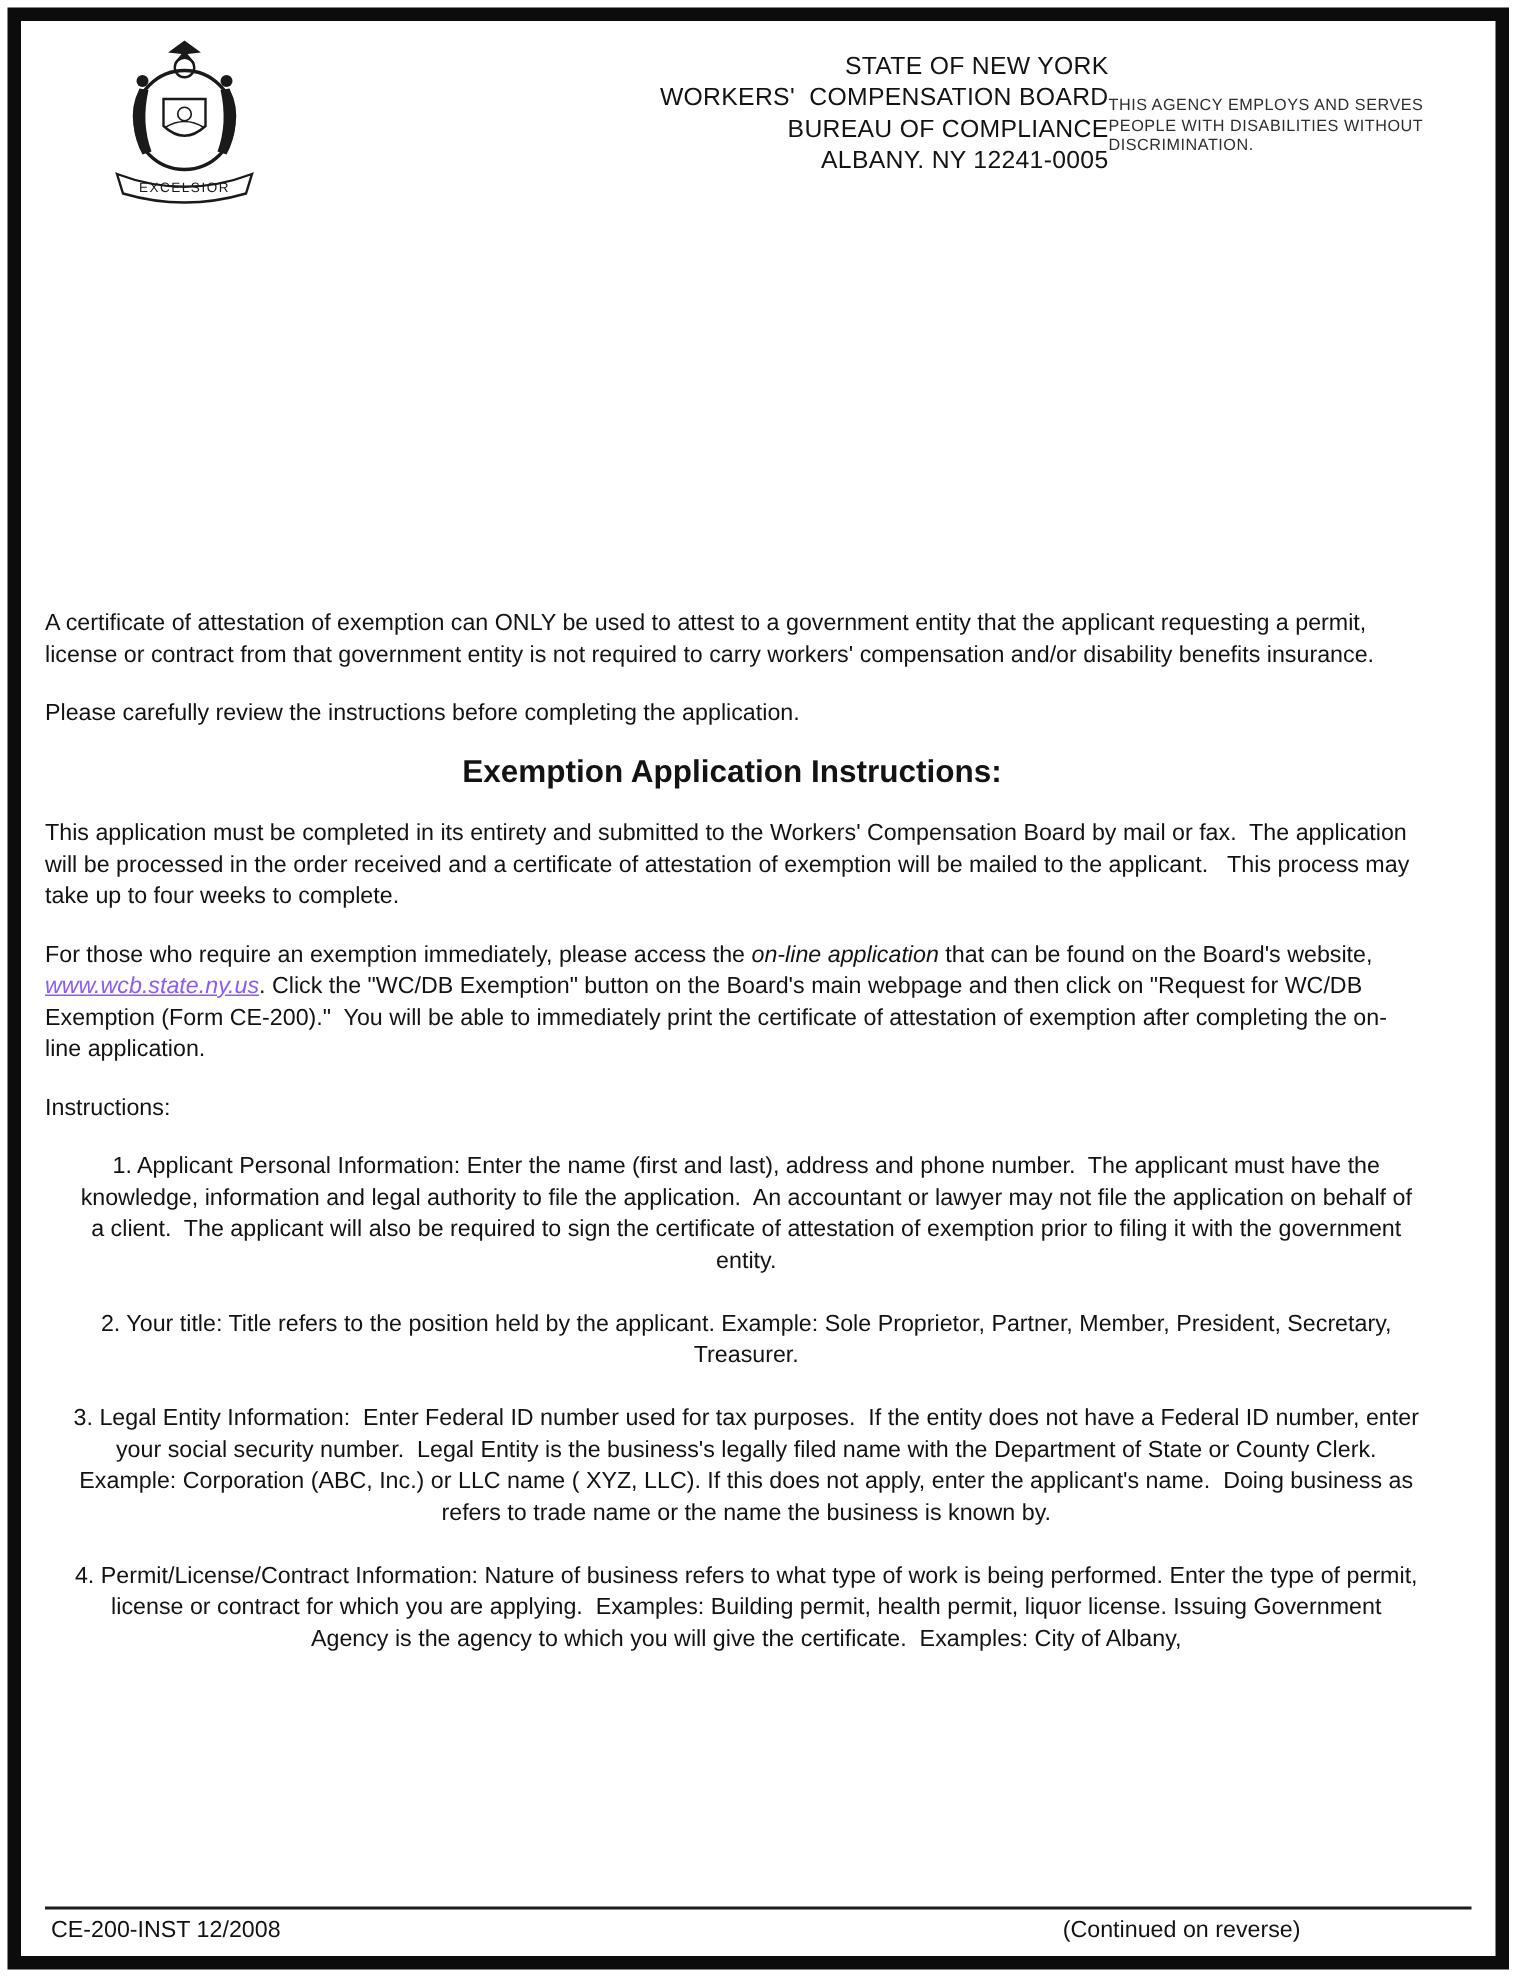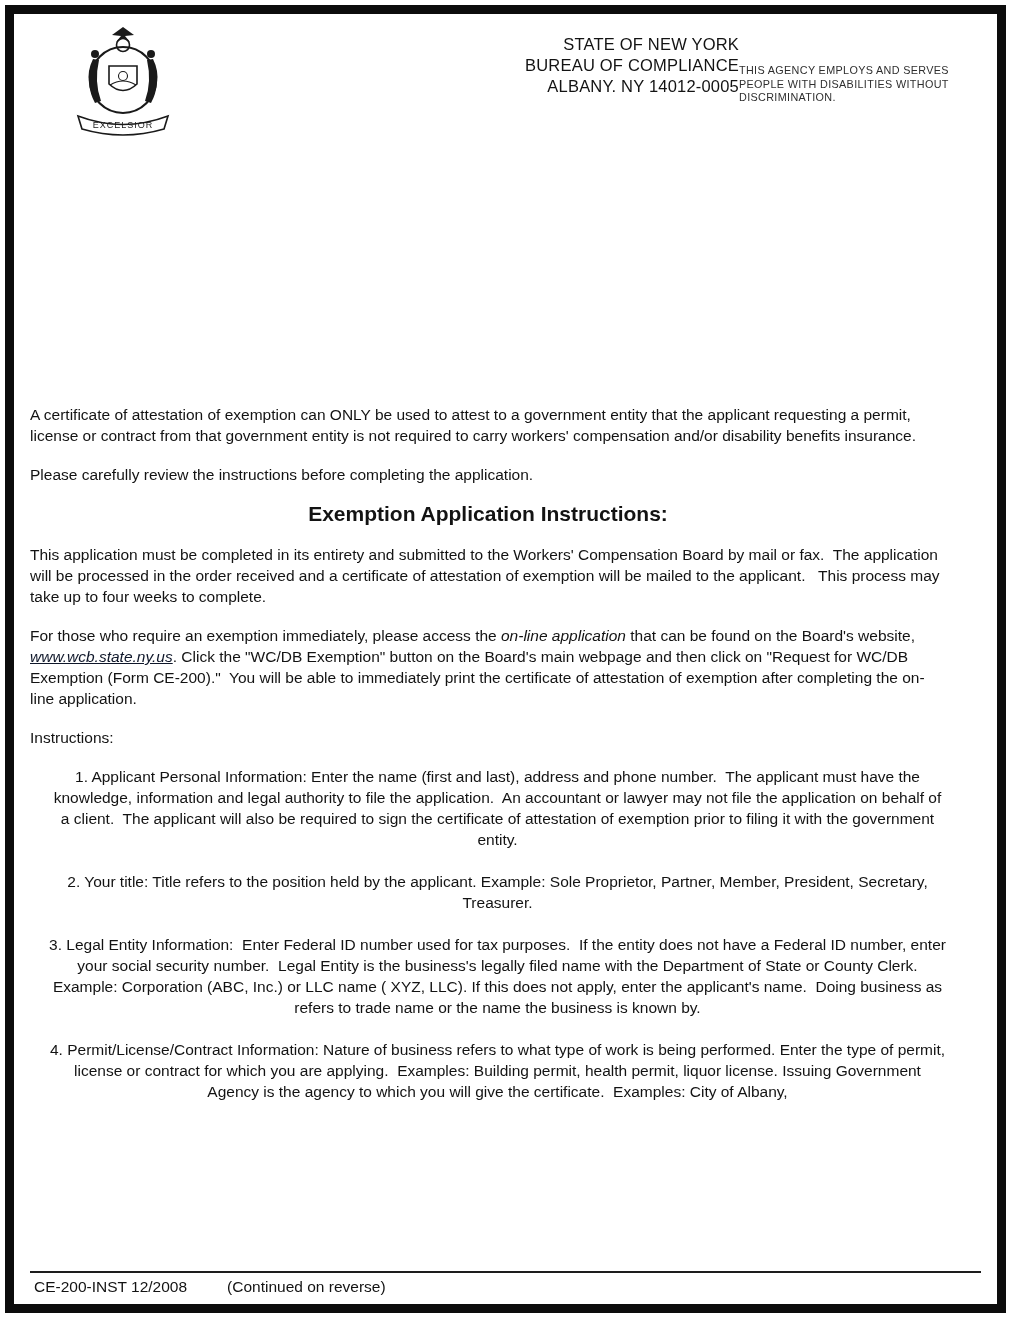--- a/index.html
+++ b/index.html
@@ -55,29 +55,29 @@
   .section-heading {
     font-weight: bold;
     text-align: center;
     font-size: 21px;
     margin: 4px 0 20px 0;
     max-width: 916px;
   }
   .instr-list { padding-left: 19px; text-align: center; }
   .instr-list p { max-width: 897px; margin-bottom: 21px; }
   .italic { font-style: italic; }
-  .site-link { font-style: italic; text-decoration: underline; color: #0f172a; }
+  .site-link { font-style: italic; text-decoration: underline; color: #8b5cf6; }
   
   .doc-footer {
     position: absolute;
     left: 16px; right: 16px; bottom: 8px;
     border-top: 2px solid #1d1d1d;
     padding: 5px 4px 0 4px;
     display: flex;
-    justify-content: flex-start;
+    justify-content: space-between;
     font-size: 15.5px;
     gap: 40px;
   }
   .doc-footer .continued { padding-right: 110px; }
 </style>
 </head>
 <body>
 
 <div class="page">
   <div class="inner">
@@ -101,22 +101,23 @@
           <circle cx="95" cy="30" r="4" fill="#1a1a1a"></circle>
           <path d="M97 35 q6 12 4 24 q-1 11 -6 20 l-6 -2 q7 -19 2 -41 Z" fill="#1a1a1a"></path>
 
           <path d="M22 92 q45 17 90 0 l-4 13 q-41 12 -82 0 Z" fill="#ffffff" stroke="#1a1a1a" stroke-width="1.6"></path>
           <text x="67" y="104" text-anchor="middle" font-size="9" letter-spacing="1" fill="#1a1a1a">EXCELSIOR</text>
         </svg>
       </div>
 
       <div class="address">
         <div>STATE OF NEW YORK</div>
+        <div>WORKERS'  COMPENSATION BOARD</div>
         <div>BUREAU OF COMPLIANCE</div>
-        <div>ALBANY. NY 14012-0005</div>
+        <div>ALBANY. NY 12241-0005</div>
       </div>
 
       <div class="notice">THIS AGENCY EMPLOYS AND SERVES PEOPLE WITH DISABILITIES WITHOUT DISCRIMINATION.</div>
     </header>
 
     <main class="doc-body">
       <p>A certificate of attestation of exemption can ONLY be used to attest to a government entity that the applicant requesting a permit, license or contract from that government entity is not required to carry workers' compensation and/or disability benefits insurance.</p>
       <p>Please carefully review the instructions before completing the application.</p>
 
       <h2 class="section-heading">Exemption Application Instructions:</h2>

